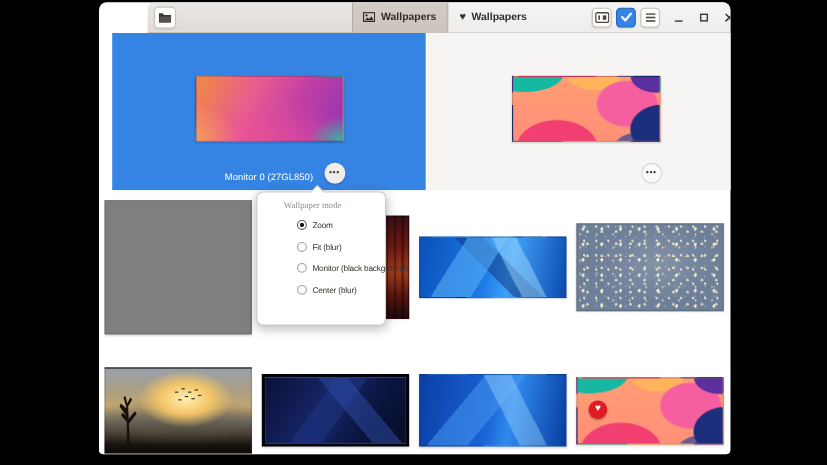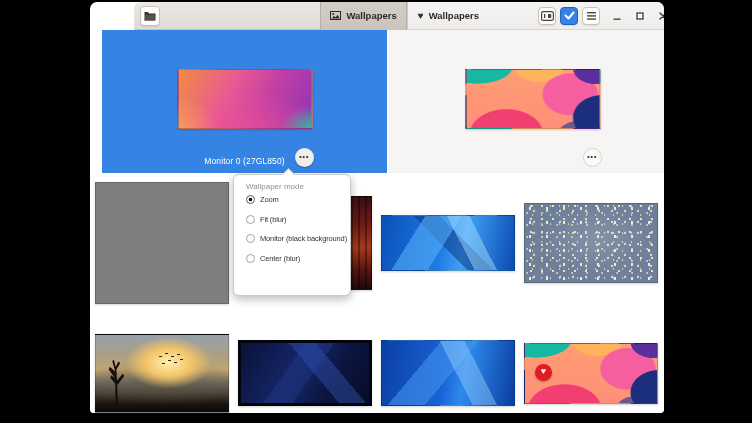--- a/index.html
+++ b/index.html
@@ -112,22 +112,22 @@
     background:var(--favred,#e01b24);display:flex;align-items:center;justify-content:center;
     box-shadow:0 1px 2px rgba(0,0,0,.3);}
   .fav-heart{color:#fff;font-size:9px;line-height:1;margin-top:-1px;}
 
   
   .popover{position:absolute;left:143px;top:172px;width:118px;height:122px;background:#fff;
     border:1px solid #cfc9c1;border-radius:6px;box-shadow:0 3px 10px rgba(0,0,0,.28);z-index:10;}
   .pop-arrow{position:absolute;left:50px;top:-5.5px;width:9px;height:9px;background:#fff;
     border-left:1px solid #cfc9c1;border-top:1px solid #cfc9c1;transform:rotate(45deg);}
   .pop-inner{position:relative;padding:7px 0 0 0;}
-  .pop-title{font-size:8px;color:#938d84;padding-left:12px;margin-bottom:4px;}
-  .pop-row{display:flex;gap:5px;height:19.5px;padding-left:12px;white-space:nowrap;}
+  .pop-title{font-size:8px;color:#938d84;padding-left:24px;margin-bottom:4px;font-family:Liberation Serif, serif;}
+  .pop-row{display:flex;align-items:center;gap:5px;height:19.5px;padding-left:12px;white-space:nowrap;margin-left:24px;}
   .radio{width:9px;height:9px;border-radius:50%;border:1px solid #a9a29a;background:#fdfdfd;flex:0 0 auto;}
   .pop-row.on .radio{border-color:#5e5850;background:radial-gradient(circle,#161616 0 36%,rgba(0,0,0,0) 42%);}
   .pop-label{font-size:7.5px;letter-spacing:-.15px;color:#37332d;}
 
   
   svg{display:block;}
 </style>
 </head>
 <body>
 

